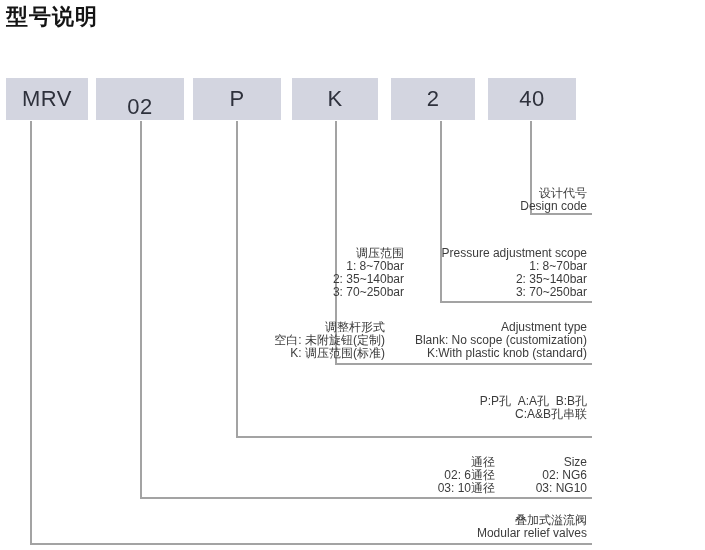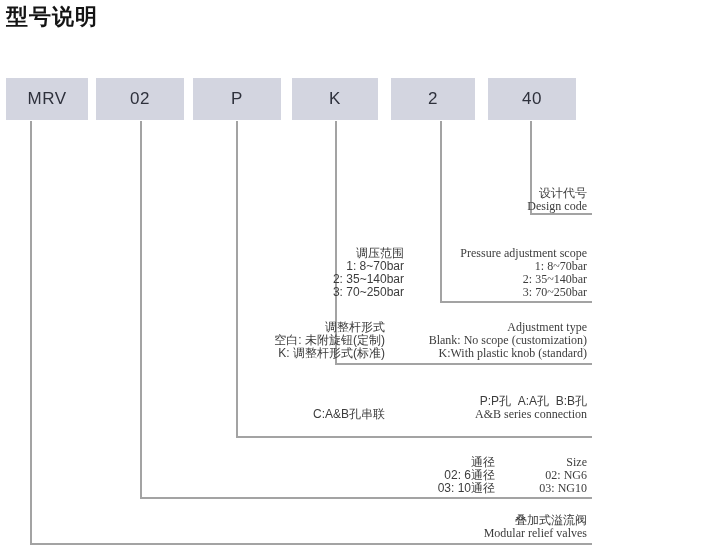--- a/index.html
+++ b/index.html
@@ -9,46 +9,46 @@
     overflow:hidden;
   }
   .page-title{
     position:absolute;left:6px;top:2px;margin:0;
     font-size:22px;font-weight:bold;color:#141414;letter-spacing:1px;
   }
   .code-box{
     position:absolute;top:78px;height:42px;
     background:#d3d5e0;
     display:flex;align-items:center;justify-content:center;
-    font-size:17px;color:#2e313c;letter-spacing:.5px;
+    font-size:22px;color:#2e313c;letter-spacing:.5px;
   }
   .vline{position:absolute;width:2px;background:#a3a3a3;}
   .hline{position:absolute;height:2px;background:#a3a3a3;}
   .sec{
     position:absolute;right:5px;text-align:right;
     font-size:12px;line-height:13px;color:#3c3c3c;
   }
   .sec .row{display:flex;justify-content:flex-end;gap:20px;}
   .sec .cn,.sec .en{white-space:pre;text-align:right;display:block;}
-  .sec .en{flex:none;font-family:Liberation Serif, serif;}
+  .sec .en{flex:none;}
   .en-w163{width:163px;}
   .en-w182{width:182px;}
   .en-w72{width:72px;}
 </style>
 </head>
 <body>
 
 <div class="canvas">
 
   <h1 class="page-title">型号说明</h1>
 
   <div class="code-box" style="left:6px;width:82px;">
       <span>MRV</span>
     </div>
-  <div class="code-box" style="left:96px;width:88px;">
+  <div class="code-box" style="left:96px;width:88px;align-items:flex-end;">
       <span>02</span>
     </div>
   <div class="code-box" style="left:193px;width:88px;">
       <span>P</span>
     </div>
   <div class="code-box" style="left:292px;width:86px;">
       <span>K</span>
     </div>
   <div class="code-box" style="left:391px;width:84px;">
       <span>2</span>
@@ -98,32 +98,31 @@
   <div class="sec" style="top:321px;">
     <div class="row">
       <span class="cn">调整杆形式</span>
       <span class="en en-w182">Adjustment type</span>
     </div>
     <div class="row">
       <span class="cn">空白: 未附旋钮(定制)</span>
       <span class="en en-w182">Blank: No scope (customization)</span>
     </div>
     <div class="row">
-      <span class="cn">K: 调整杆形式(标准)</span>
+      <span class="cn">K: 调压范围(标准)</span>
       <span class="en en-w182">K:With plastic knob (standard)</span>
     </div>
   </div>
 
   <div class="sec" style="top:395px;">
     <div class="row">
       <span class="cn">P:P孔  A:A孔  B:B孔</span>
     </div>
     <div class="row">
       <span class="cn">C:A&amp;B孔串联</span>
-      <span class="en en-w182">A&amp;B series connection</span>
     </div>
   </div>
 
   <div class="sec" style="top:456px;">
     <div class="row">
       <span class="cn">通径</span>
       <span class="en en-w72">Size</span>
     </div>
     <div class="row">
       <span class="cn">02: 6通径</span>

